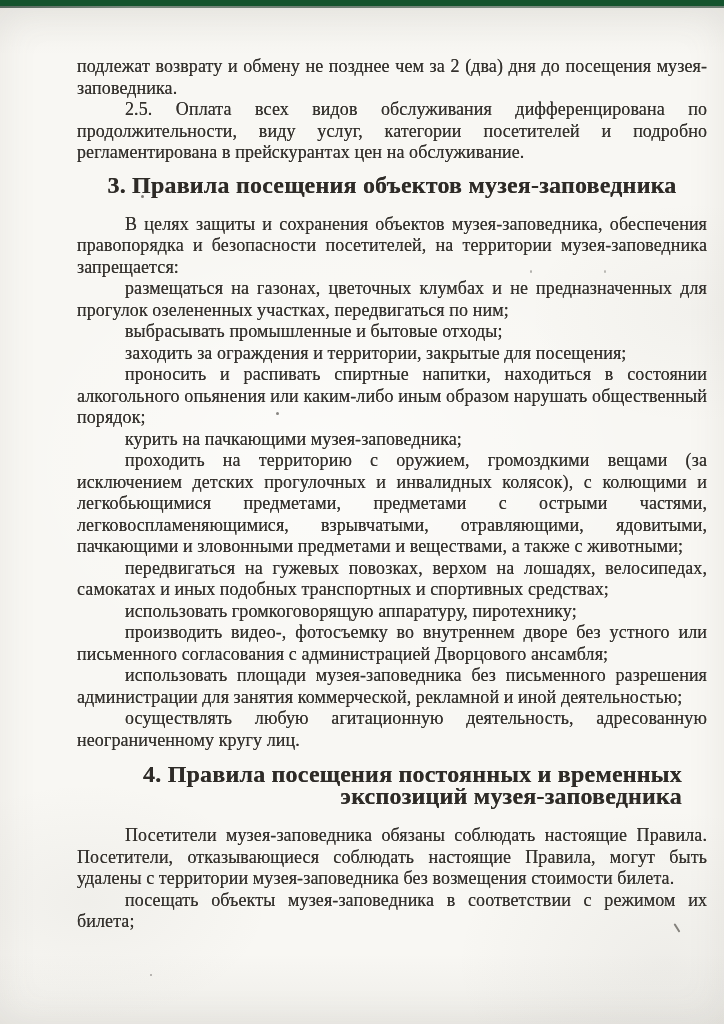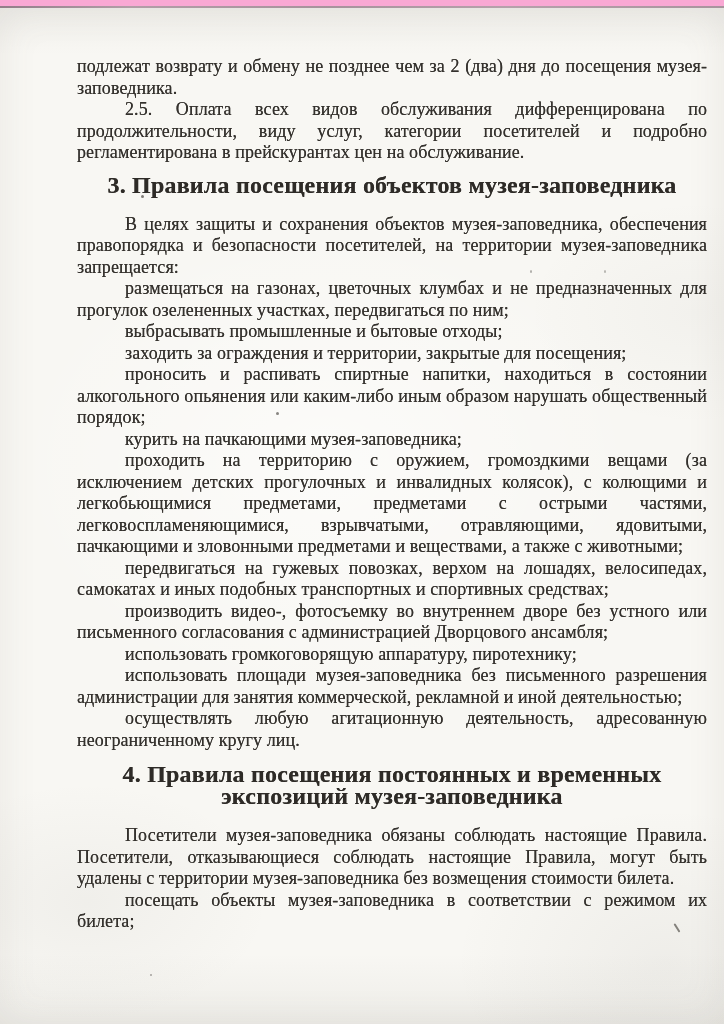--- a/index.html
+++ b/index.html
@@ -10,21 +10,21 @@
   body {
     width: 724px;
     height: 1024px;
     overflow: hidden;
     font-family: "Liberation Serif", "DejaVu Serif", serif;
   }
   .page {
     position: relative;
     width: 724px;
     height: 1024px;
-    background: #f9a8d4;
+    background: #14532d;
   }
   
   .scan-top-line {
     position: absolute;
     top: 6px;
     left: 0;
     width: 724px;
     height: 2px;
     background: linear-gradient(90deg,
       #6f6f6f 0%, #9a9a98 18%, #8b8b89 45%, #9f9f9d 70%, #8d8d8b 100%);
@@ -72,20 +72,21 @@
     font-weight: bold;
     text-align: center;
     color: #2e2b27;
     letter-spacing: 0.2px;
     max-width: 580px;
     margin: 10px auto 18px auto;
     text-indent: 0;
   }
   .heading.sec4 {
     margin: 12px auto 18px auto;
+    text-align: right;
   }
   
   .speck {
     position: absolute;
     background: #55524d;
     border-radius: 50%;
   }
   .speck.dot-a { left: 141px; top: 187px; width: 3px; height: 3px; opacity: 0.75; }
   .speck.dot-b { left: 276px; top: 404px; width: 3px; height: 3px; opacity: 0.7; }
   .speck.dot-c { left: 530px; top: 262px; width: 2px; height: 3px; opacity: 0.45; }
@@ -113,22 +114,22 @@
       <h2 class="heading sec3">3.   Правила посещения объектов музея-заповедника</h2>
 
       <p class="para">В целях защиты и сохранения объектов музея-заповедника, обеспечения правопорядка и безопасности посетителей, на территории музея-заповедника запрещается:</p>
       <p class="para">размещаться на газонах, цветочных клумбах и не предназначенных для прогулок озелененных участках, передвигаться по ним;</p>
       <p class="para">выбрасывать промышленные и бытовые отходы;</p>
       <p class="para">заходить за ограждения и территории, закрытые для посещения;</p>
       <p class="para">проносить и распивать спиртные напитки, находиться в состоянии алкогольного опьянения или каким-либо иным образом нарушать общественный порядок;</p>
       <p class="para">курить на пачкающими музея-заповедника;</p>
       <p class="para">проходить на территорию с оружием, громоздкими вещами (за исключением детских прогулочных и инвалидных колясок), с колющими и легкобьющимися предметами, предметами с острыми частями, легковоспламеняющимися, взрывчатыми, отравляющими, ядовитыми, пачкающими и зловонными предметами и веществами, а также с животными;</p>
       <p class="para">передвигаться на гужевых повозках, верхом на лошадях, велосипедах, самокатах и иных подобных транспортных и спортивных средствах;</p>
+      <p class="para">использовать громкоговорящую аппаратуру, пиротехнику;</p>
       <p class="para">производить видео-, фотосъемку во внутреннем дворе без устного или письменного согласования с администрацией Дворцового ансамбля;</p>
-      <p class="para">использовать громкоговорящую аппаратуру, пиротехнику;</p>
       <p class="para">использовать площади музея-заповедника без письменного разрешения администрации для занятия коммерческой, рекламной и иной деятельностью;</p>
       <p class="para">осуществлять любую агитационную деятельность, адресованную неограниченному кругу лиц.</p>
 
       <h2 class="heading sec4">4.   Правила посещения постоянных и временных экспозиций музея-заповедника</h2>
 
       <p class="para">Посетители музея-заповедника обязаны соблюдать настоящие Правила. Посетители, отказывающиеся соблюдать настоящие Правила, могут быть удалены с территории музея-заповедника без возмещения стоимости билета.</p>
       <p class="para">посещать объекты музея-заповедника в соответствии с режимом их билета;</p>
 
     </div>
 

